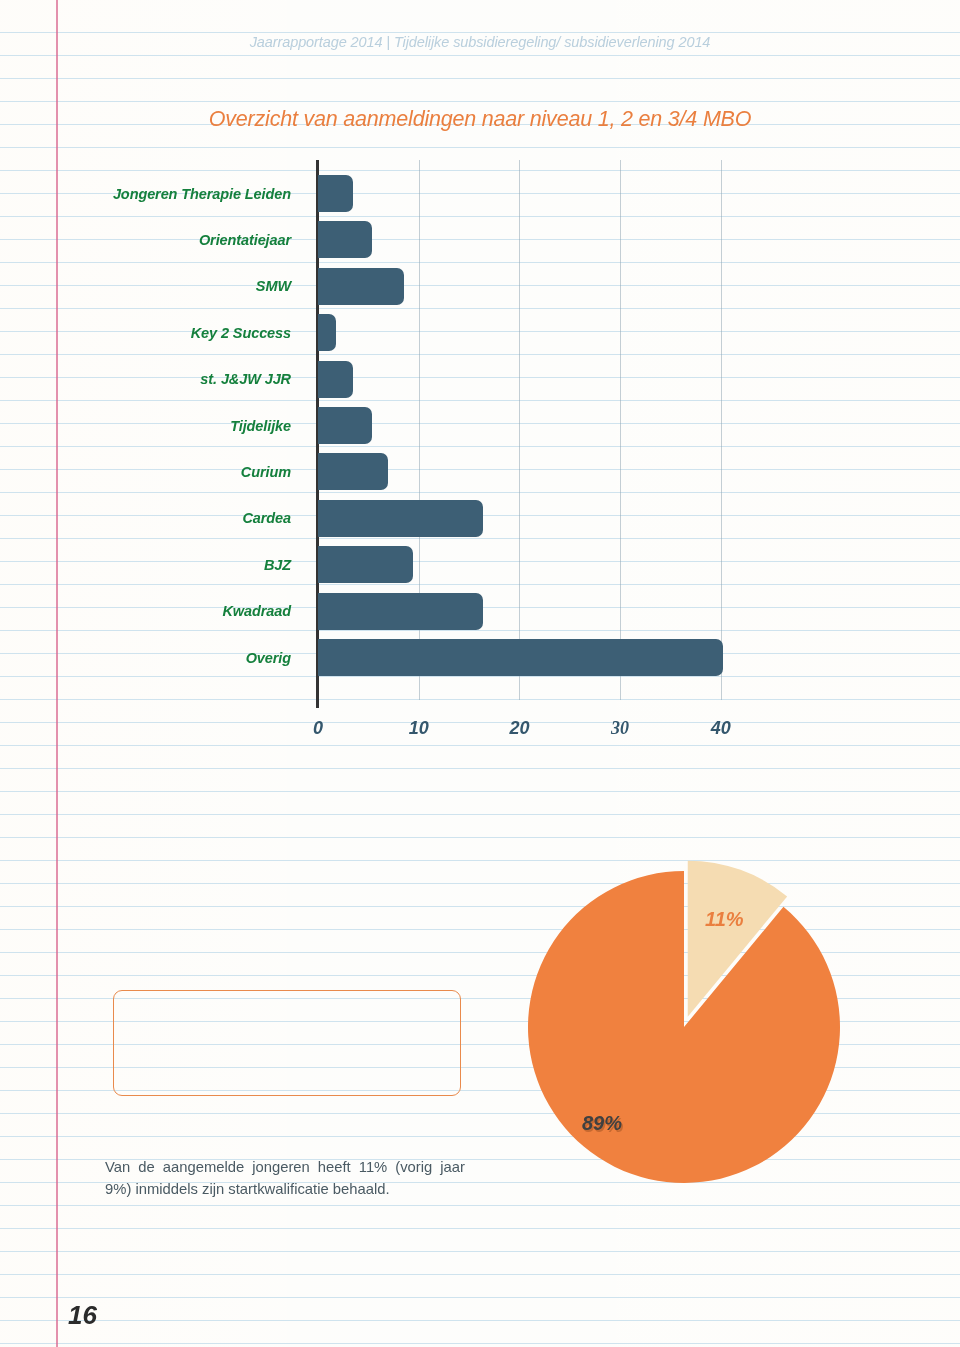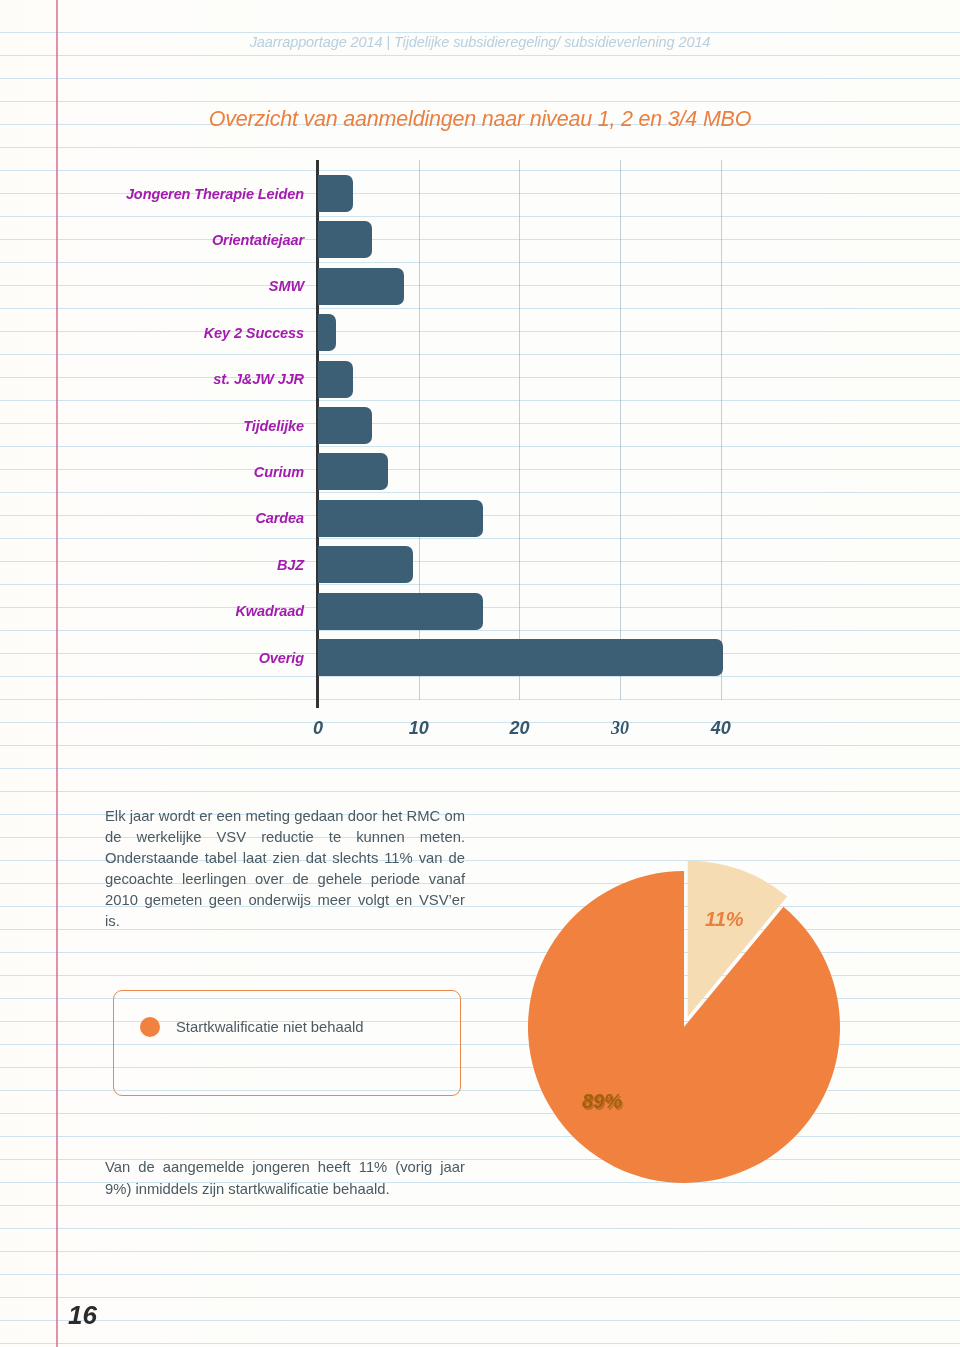--- a/index.html
+++ b/index.html
@@ -75,24 +75,24 @@
   .bar-row {
     position: absolute; left: 318px; height: 37px;
   }
   .bar {
     height: 37px;
     background: #3d5f75;
     border-radius: 0 7px 7px 0;
   }
   .bar-label {
     position: absolute;
-    right: 1px; width: 230px;
+    right: 14px; width: 230px;
     text-align: right;
     font-weight: bold; font-style: italic;
-    font-size: 14.5px; color: #a21caf;
+    font-size: 14.5px; color: #15803d;
     white-space: nowrap;
     letter-spacing: -0.1px;
   }
   .bar-label-wrap { position: absolute; left: 80px; width: 225px; height: 37px; display: flex; align-items: center; justify-content: flex-end; }
   .xtick {
     position: absolute;
     top: 558px;
     font-weight: bold; font-style: italic;
     font-size: 18px; color: #34576d;
     transform: translateX(-50%);
@@ -111,21 +111,21 @@
   
   #pie-chart { position: absolute; left: 520px; top: 855px; width: 360px; height: 345px; }
   #pie-svg { position: absolute; left: 0; top: 0; }
   .pie-pct {
     position: absolute;
     font-weight: bold; font-style: italic;
     font-size: 20px;
     white-space: nowrap;
   }
   #pie-pct-small { left: 185px; top: 53px; color: #ea7f3f; }
-  #pie-pct-large { left: 62px; top: 235px; color: #a16207; text-shadow: 1.5px 1.5px 0 rgba(120,60,20,.35); }
+  #pie-pct-large { left: 62px; top: 257px; color: #404040; text-shadow: 1.5px 1.5px 0 rgba(120,60,20,.35); }
   
   #legend {
     position: absolute; left: 113px; top: 990px;
     width: 348px; height: 106px;
     border: 1.6px solid #e98a4c;
     border-radius: 9px;
     background: transparent;
     padding: 14px 0 0 26px;
   }
   .legend-item { display: flex; align-items: center; height: 44px; }
@@ -232,37 +232,32 @@
       </div>
     <div id="x-ticks">
         <div class="xtick" style="left: 318px;">0</div>
         <div class="xtick" style="left: 418.698px;">10</div>
         <div class="xtick" style="left: 519.395px;">20</div>
         <div class="xtick" style="left: 620.093px; font-family: Liberation Serif, serif;">30</div>
         <div class="xtick" style="left: 720.791px;">40</div>
       </div>
   </div>
 
-  <p id="intro-text">Elk jaar wordt er een meting gedaan door het RMC om de werkelijke VSV reductie te kunnen meten. Onderstaande tabel laat zien dat slechts 11% van de gecoachte leerlingen over de gehele periode vanaf 2010 gemeten geen onderwijs meer volgt en VSV’er is.</p>
 
   <div id="pie-chart">
     <svg id="pie-svg" width="360" height="345" viewBox="0 0 360 345">
       <g id="pie-slices">
           <path d="M 167.7261171226982 161.65031154150353 L 167.7261171226982 5.650311541503527 A 156 156 0 0 1 267.1642595234938 41.45024566848042 Z" fill="#f5dcb2"></path>
           <path d="M 164 172 L 263.43814240079564 51.79993412697689 A 156 156 0 1 1 163.99999999999997 16 Z" fill="#f0813f"></path>
         </g>
     </svg>
     <div class="pie-pct" id="pie-pct-small">11%</div>
     <div class="pie-pct" id="pie-pct-large">89%</div>
   </div>
 
   <div id="legend">
-      <div class="legend-item">
-        <span class="legend-dot" style="background: rgb(240, 129, 63);"></span>
-        <span class="legend-label">Startkwalificatie niet behaald</span>
-      </div>
     </div>
 
   <p id="closing-text">Van de aangemelde jongeren heeft 11% (vorig jaar 9%) inmiddels zijn startkwalificatie behaald.</p>
 
   <div id="page-number">16</div>
 
 </div>
 
 </body></html>

